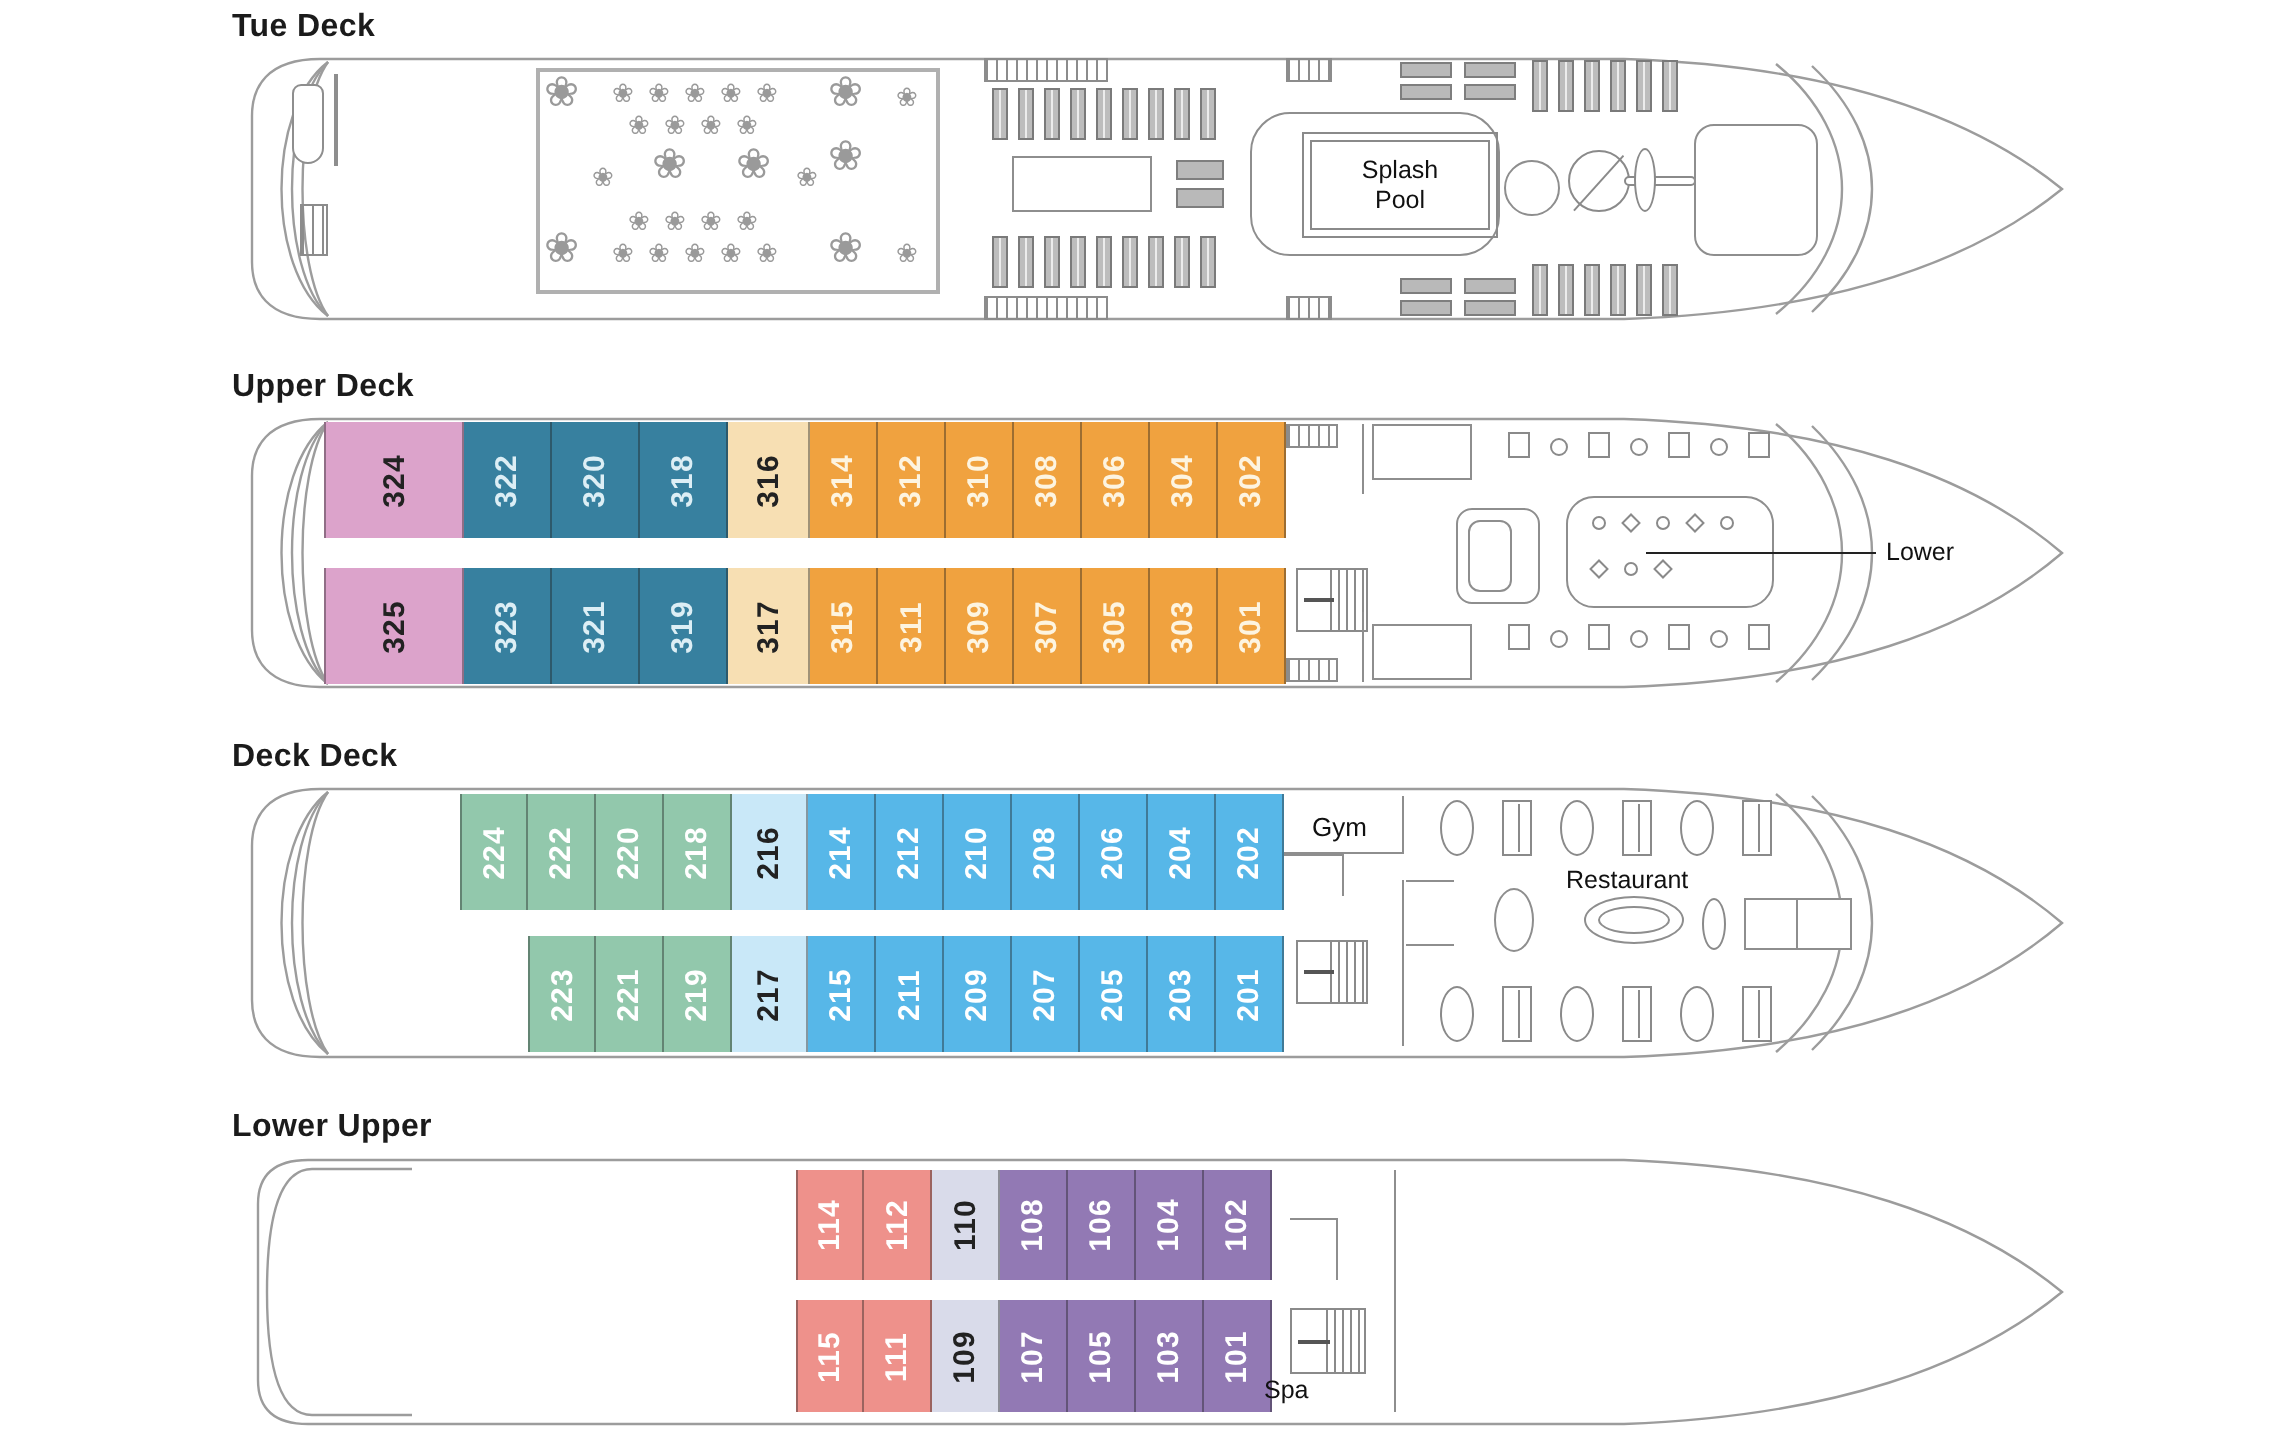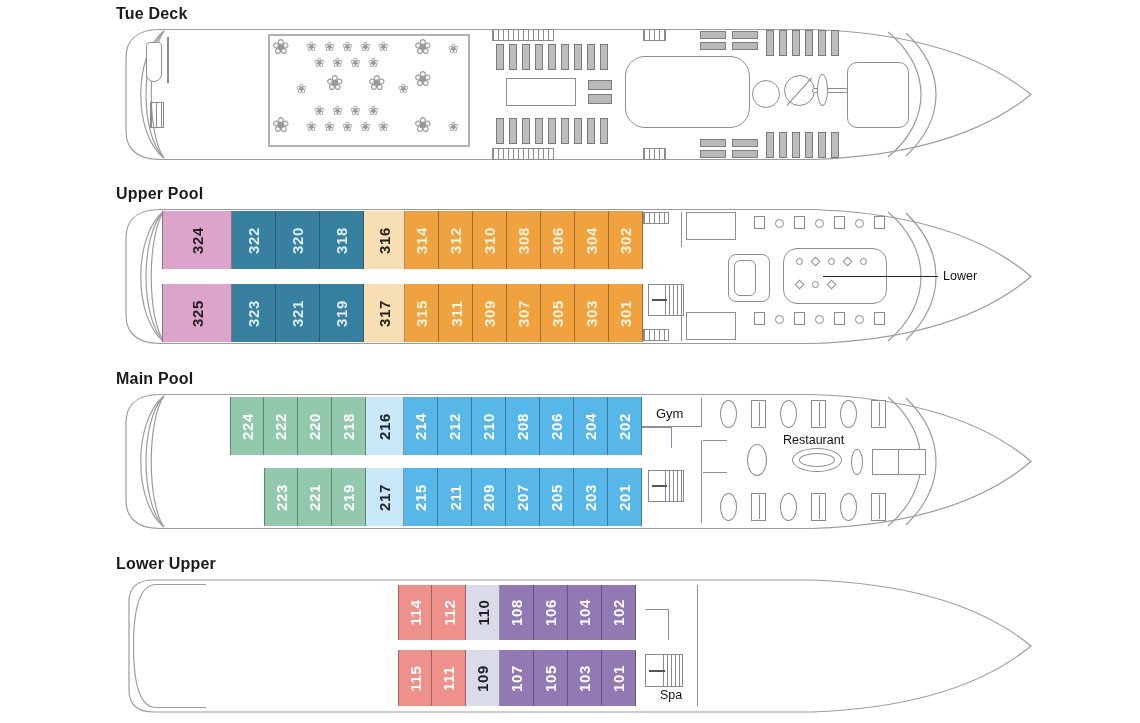--- a/index.html
+++ b/index.html
@@ -157,30 +157,33 @@
   <div class="gen gen-loungers" style="left:646px;top:104px">
       <div class="lounger"></div>
       <div class="lounger"></div>
       <div class="lounger"></div>
       <div class="lounger"></div>
       <div class="lounger"></div>
       <div class="lounger"></div>
     </div>
 
   <div class="oline pool-outer" style="left:505px;top:28px;width:125px;height:72px"></div>
+  <div class="pool-inner" style="left:535px;top:42px;width:90px;height:45px">
+    <span class="pool-label">Splash Pool</span>
+  </div>
 
   <div class="oline circ" style="left:632px;top:52px;width:28px;height:28px"></div>
   <div class="wheel" style="left:664px;top:47px;width:31px;height:31px"></div>
   <div class="mast" style="left:692px;top:60px;width:36px;height:5px"></div>
   <div class="ell" style="left:697px;top:46px;width:11px;height:32px"></div>
   <div class="oline" style="left:727px;top:34px;width:62px;height:66px;border-radius:10px"></div>
 </section>
 
 <section class="deck" style="top:208px;height:137px">
-  <h2 class="deck-title">Upper Pool</h2>
+  <h2 class="deck-title">Upper Deck</h2>
   <svg class="hull" height="137" viewBox="0 0 915 137">
       <path d="M40,1.5 H692 C798,5 866,30 911,68.5 C866,107 798,132 692,135.5 H40 C13,135.5 6,121 6,107 V30 C6,16 13,1.5 40,1.5 Z" fill="#fff" stroke="#9c9c9c" stroke-width="1.2"></path>
       <path d="M44,3 C13,27.400000000000002 13,109.60000000000001 44,134" fill="none" stroke="#9c9c9c" stroke-width="1.2"></path>
       <path d="M44,3 C20,27.400000000000002 20,109.60000000000001 44,134" fill="none" stroke="#9c9c9c" stroke-width="1.2"></path>
       <path d="M44,3 C27,27.400000000000002 27,109.60000000000001 44,134" fill="none" stroke="#9c9c9c" stroke-width="1.2"></path>
       <path d="M768,4 C812,41.1 812,95.89999999999999 768,133" fill="none" stroke="#9c9c9c" stroke-width="1.2"></path>
       <path d="M786,5 C826,43.84 826,93.16000000000001 786,132" fill="none" stroke="#9c9c9c" stroke-width="1.2"></path>
     </svg>
   <div class="cabins">
       <div class="cabin" style="left: 42px; top: 3px; width: 70px; height: 58px; background: rgb(220, 163, 203); color: rgb(34, 34, 34); border-left: 1px solid rgba(30, 30, 30, 0.4);">
@@ -296,21 +299,21 @@
       <div class="dot d"></div>
       <div class="dot c"></div>
       <div class="dot d"></div>
     </div>
 
   <div class="leader" style="left:703px;top:68px;width:115px"></div>
   <div class="label" style="left:823px;top:61px">Lower</div>
 </section>
 
 <section class="deck" style="top:393px;height:137px">
-  <h2 class="deck-title">Main Pool</h2>
+  <h2 class="deck-title">Deck Deck</h2>
   <svg class="hull" height="137" viewBox="0 0 915 137">
       <path d="M40,1.5 H692 C798,5 866,30 911,68.5 C866,107 798,132 692,135.5 H40 C13,135.5 6,121 6,107 V30 C6,16 13,1.5 40,1.5 Z" fill="#fff" stroke="#9c9c9c" stroke-width="1.2"></path>
       <path d="M44,3 C13,27.400000000000002 13,109.60000000000001 44,134" fill="none" stroke="#9c9c9c" stroke-width="1.2"></path>
       <path d="M44,3 C20,27.400000000000002 20,109.60000000000001 44,134" fill="none" stroke="#9c9c9c" stroke-width="1.2"></path>
       <path d="M44,3 C27,27.400000000000002 27,109.60000000000001 44,134" fill="none" stroke="#9c9c9c" stroke-width="1.2"></path>
       <path d="M768,4 C812,41.1 812,95.89999999999999 768,133" fill="none" stroke="#9c9c9c" stroke-width="1.2"></path>
       <path d="M786,5 C826,43.84 826,93.16000000000001 786,132" fill="none" stroke="#9c9c9c" stroke-width="1.2"></path>
     </svg>
   <div class="cabins">
       <div class="cabin" style="left: 110px; top: 4px; width: 34px; height: 58px; background: rgb(146, 200, 172); color: rgb(255, 255, 255); border-left: 1px solid rgba(30, 30, 30, 0.4);">
@@ -468,14 +471,14 @@
       </div>
       <div class="cabin" style="left: 482px; top: 72px; width: 34px; height: 56px; background: rgb(146, 121, 180); color: rgb(255, 255, 255);">
         <span class="num">101</span>
       </div>
     </div>
 
   <div class="wall" style="left:525px;top:31px;width:24px;height:1px"></div>
   <div class="wall" style="left:548px;top:31px;width:1px;height:31px"></div>
   <div class="wall" style="left:577px;top:7px;width:1px;height:121px"></div>
   <div class="stairbox" style="left:525px;top:76px;width:38px;height:33px"></div>
-  <div class="label" style="left:540px;top:110px">Spa</div>
+  <div class="label" style="left:512px;top:110px">Spa</div>
 </section>
 
 </body></html>

